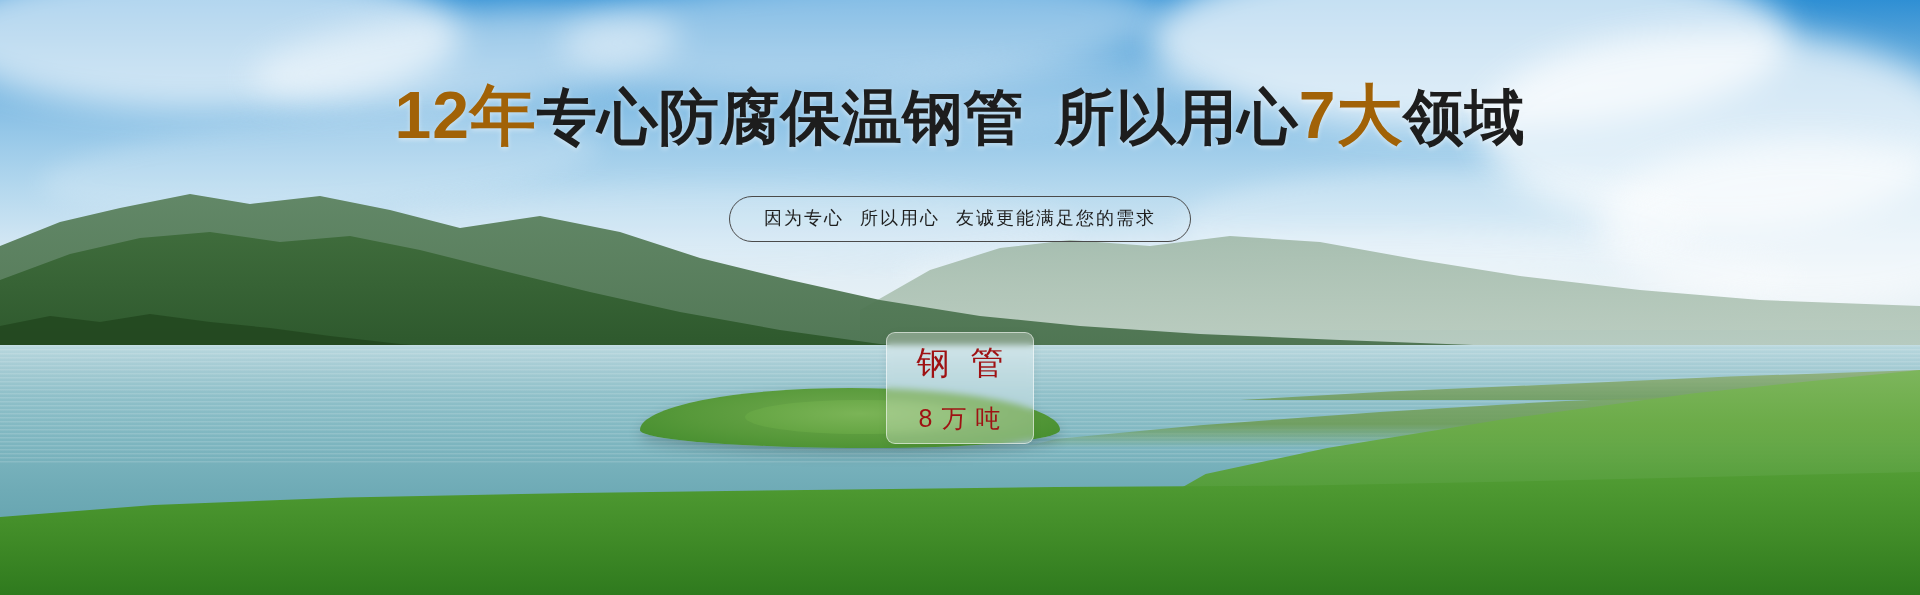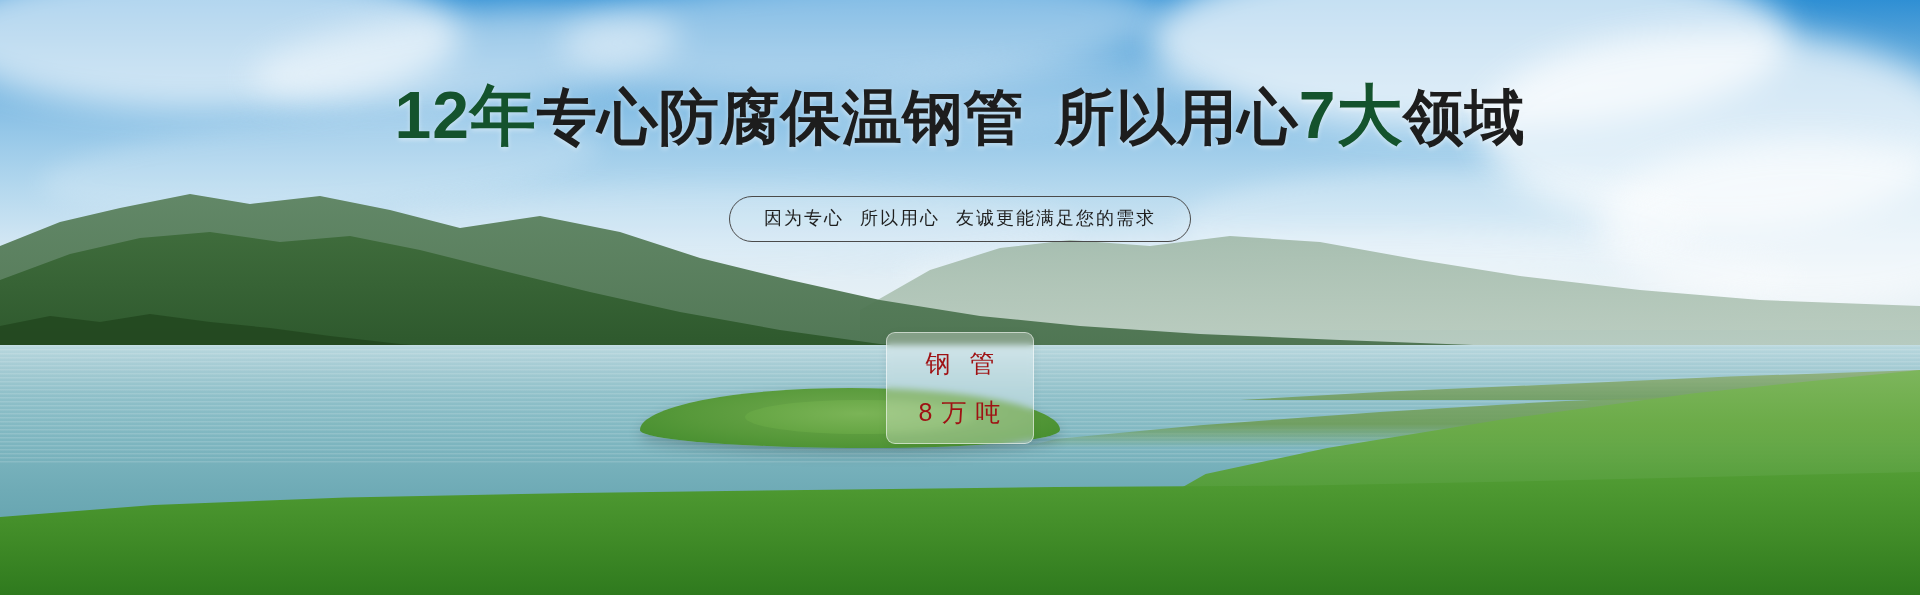--- a/index.html
+++ b/index.html
@@ -101,21 +101,21 @@
   
   .content { position:absolute; left:0; top:0; width:1920px; height:595px; }
 
   .headline {
     position:absolute; left:0; top:82px; width:1920px;
     text-align:center; white-space:nowrap;
     font-size:60px; font-weight:bold; letter-spacing:1px;
     color:#1d1d1d; line-height:1;
     text-shadow:0 2px 5px rgba(255,255,255,0.45);
   }
-  .headline .hl-red { color:#14532d; font-size:66px; }
+  .headline .hl-red { color:#a16207; font-size:66px; }
   .headline .hl-gap { display:inline-block; width:30px; }
 
   .subtitle-wrap {
     position:absolute; left:0; top:196px; width:1920px;
     display:flex; justify-content:center;
   }
   .subtitle {
     border:1.5px solid #4a4a4a;
     border-radius:26px;
     padding:9px 34px 11px;
@@ -132,21 +132,21 @@
   .card {
     width:148px; height:112px;
     background:rgba(255,255,255,0.30);
     border:1px solid rgba(255,255,255,0.55);
     border-radius:9px;
     backdrop-filter:blur(3px);
     display:flex; flex-direction:column; align-items:center; justify-content:center;
     box-shadow:0 2px 10px rgba(0,0,0,0.06);
   }
   .card-label {
-    font-size:25px; color:#9f1113; letter-spacing:6px;
+    font-size:33px; color:#9f1113; letter-spacing:6px;
     text-indent:6px; margin-bottom:16px; font-weight:500;
   }
   .card-value { font-size:25px; color:#9f1113; letter-spacing:1px; white-space:nowrap; }
   .card-value sup { font-size:15px; vertical-align:super; }
 </style>
 </head>
 <body>
 
 <div id="banner">
 

